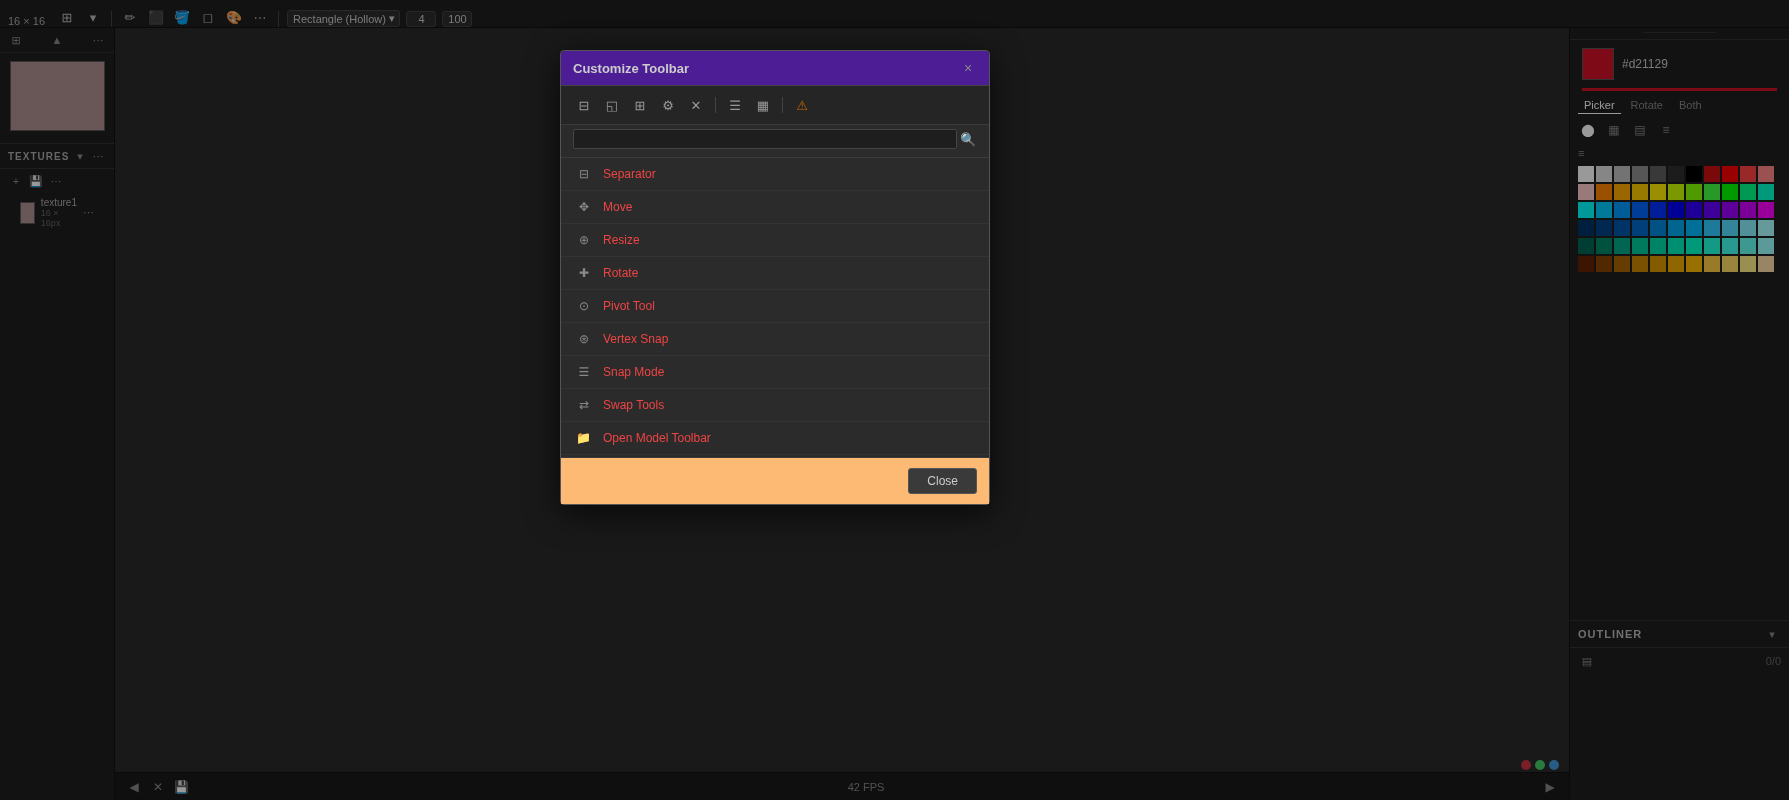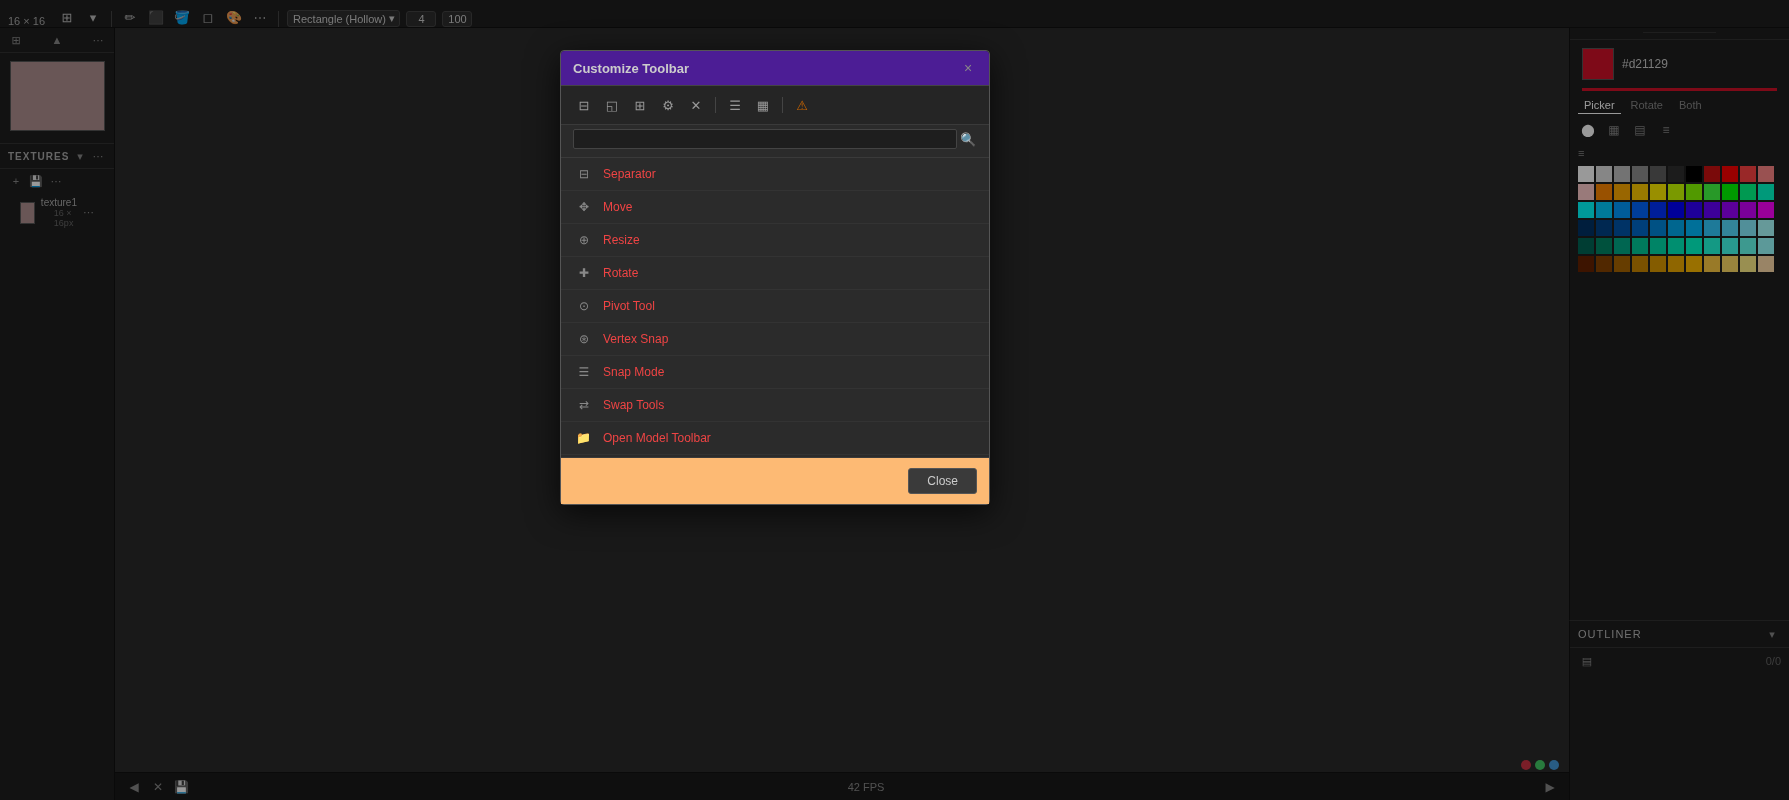--- a/index.html
+++ b/index.html
@@ -177,21 +177,21 @@
     }
     .outliner-header {
       display: flex;
       align-items: center;
       justify-content: space-between;
       padding: 4px 8px;
       border-bottom: 1px solid #333;
     }
     .outliner-title {
       font-size: 11px;
-      font-weight: normal;
+      font-weight: bold;
       color: #bbb;
       letter-spacing: 1px;
     }
     .outliner-toolbar {
       display: flex;
       align-items: center;
       gap: 4px;
       padding: 4px 8px;
     }
     .outliner-icon {
@@ -249,21 +249,21 @@
       align-items: center;
       gap: 6px;
       padding: 4px 20px;
     }
     .texture-thumb {
       width: 22px; height: 22px;
       background: #b09090;
       border: 1px solid #555;
     }
     .texture-info { font-size: 10px; color: #aaa; }
-    .texture-size { font-size: 9px; color: #666; margin-left: 13px; }
+    .texture-size { font-size: 9px; color: #666; }
 
     
     .main-area {
       position: absolute;
       top: 28px; left: 115px; right: 220px;
       height: 772px;
       background: #2a2a2a;
     }
 
     

